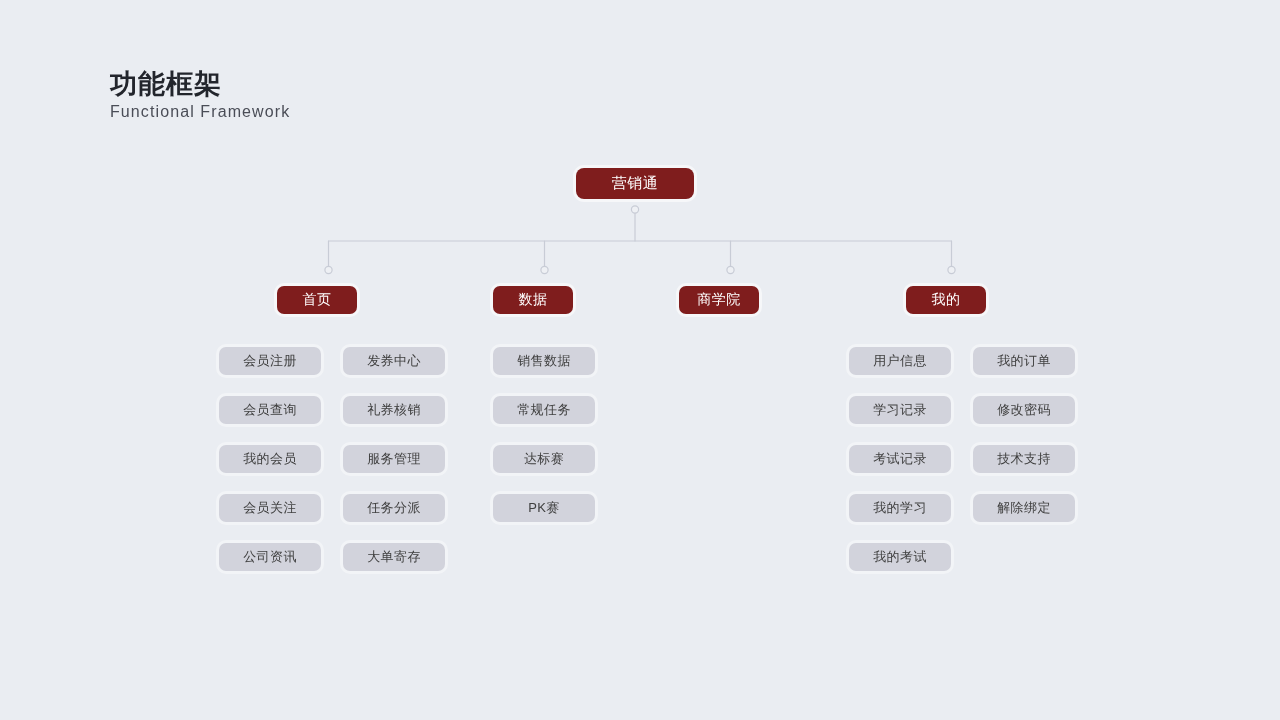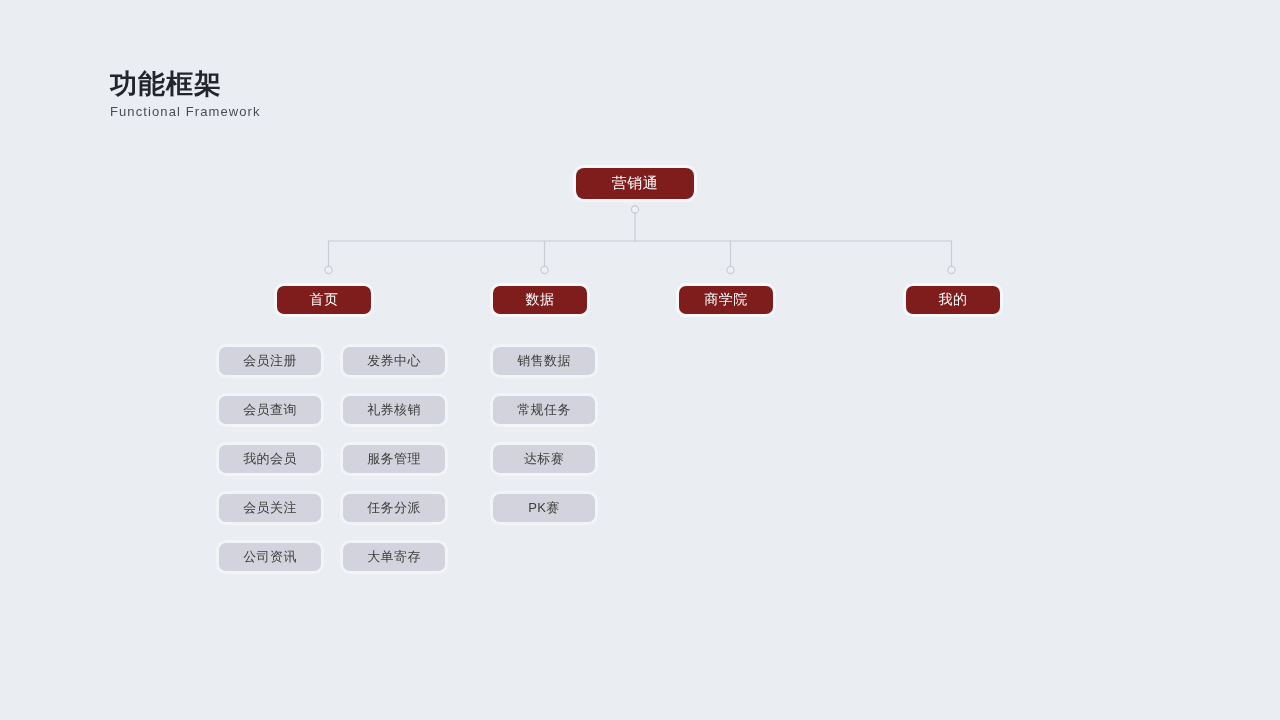--- a/index.html
+++ b/index.html
@@ -27,21 +27,21 @@
   }
   #page-title {
     font-size: 27px;
     font-weight: bold;
     color: #22252c;
     letter-spacing: 1px;
     line-height: 34px;
     margin-top: 12px;
   }
   #page-subtitle {
-    font-size: 13px;
+    font-size: 16px;
     color: #4a4d57;
     letter-spacing: 1.1px;
     line-height: 18px;
     margin-top: 2px;
   }
 
   
   #connectors {
     position: absolute;
     left: 0;
@@ -67,21 +67,21 @@
   .node-root {
     left: 576px;
     top: 168px;
     width: 118px;
     height: 31px;
     border-radius: 8px;
     font-size: 15px;
   }
   .node-l2 {
     top: 286px;
-    width: 94px;
+    width: 80px;
     height: 28px;
   }
   .node-l2.c0 { left: 277px; }
   .node-l2.c1 { left: 493px; }
   .node-l2.c2 { left: 679px; }
   .node-l2.c3 { left: 906px; }
 
   
   .column {
     position: absolute;
@@ -162,14 +162,25 @@
   </div>
 
   <div class="column c1">
     <div class="leaf">销售数据</div>
     <div class="leaf">常规任务</div>
     <div class="leaf">达标赛</div>
     <div class="leaf">PK赛</div>
   </div>
 
 
+  <div class="column c3">
+    <div class="leaf">用户信息</div>
+    <div class="leaf">我的订单</div>
+    <div class="leaf">学习记录</div>
+    <div class="leaf">修改密码</div>
+    <div class="leaf">考试记录</div>
+    <div class="leaf">技术支持</div>
+    <div class="leaf">我的学习</div>
+    <div class="leaf">解除绑定</div>
+    <div class="leaf">我的考试</div>
+  </div>
 
 </div>
 
 </body></html>

